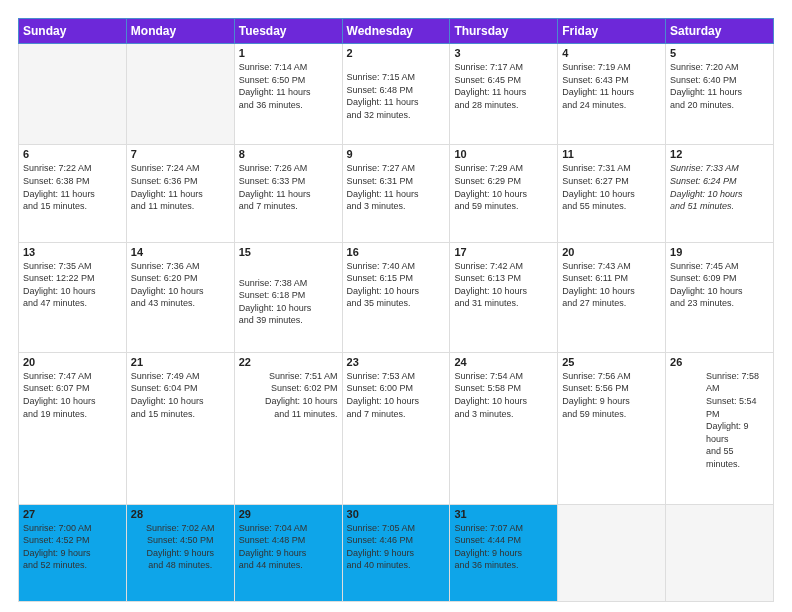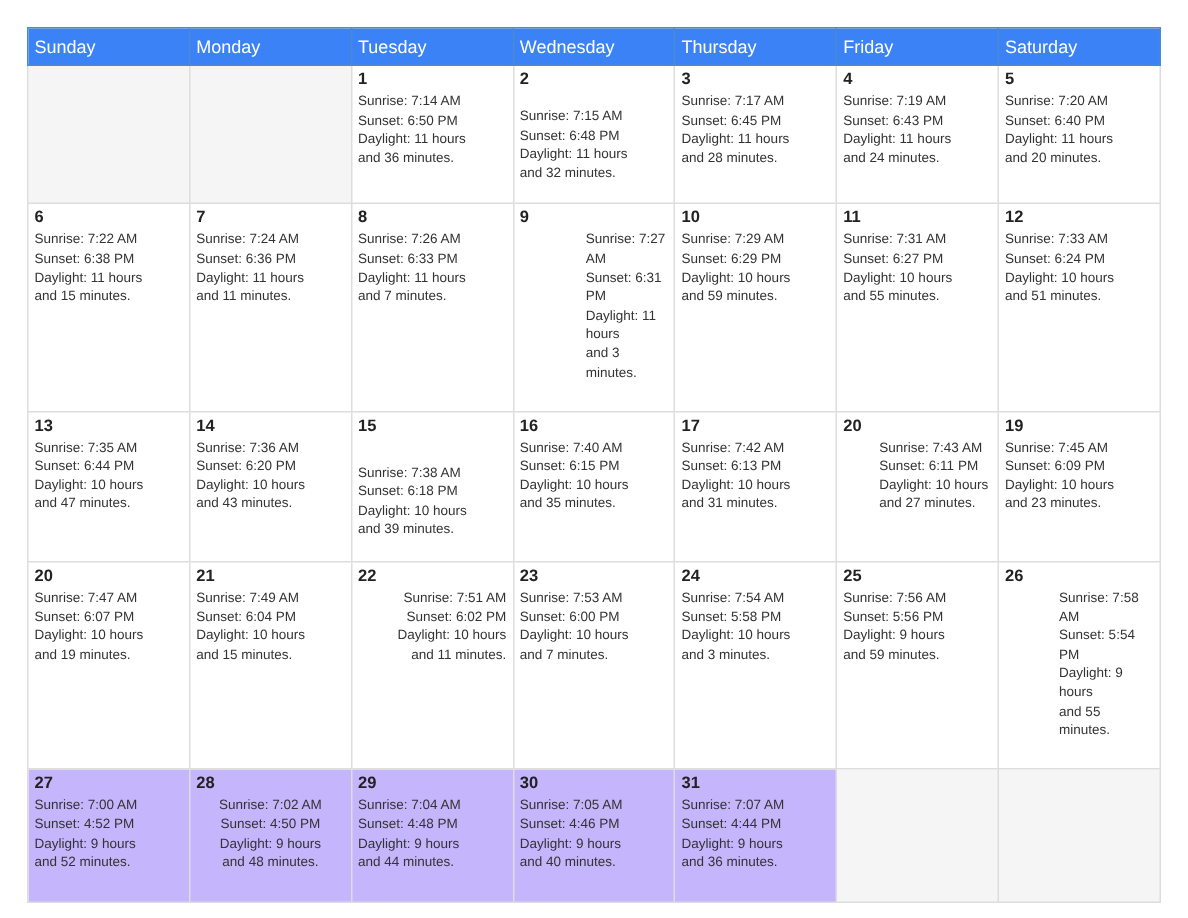--- a/index.html
+++ b/index.html
@@ -46,24 +46,24 @@
       color: #444;
     }
     .calendar {
       flex: 1;
       border: 1px solid #ccc;
       border-collapse: collapse;
       width: 100%;
       table-layout: fixed;
     }
     .calendar th {
-      background-color: #3b82f6;
+      background-color: #6d28d9;
       color: #fff;
       font-size: 12px;
-      font-weight: normal;
+      font-weight: bold;
       padding: 5px 4px;
       text-align: left;
       border: 1px solid #4a8acf;
     }
     .calendar td {
       border: 1px solid #ddd;
       vertical-align: top;
       padding: 3px 4px;
       font-size: 9.5px;
       color: #333;
@@ -79,21 +79,21 @@
       color: #222;
       display: block;
       margin-bottom: 2px;
     }
     .day-info {
       font-size: 9px;
       color: #333;
       line-height: 1.4;
     }
     .last-row td {
-      background: #c4b5fd;
+      background: #0ea5e9;
     }
   </style>
 </head>
 <body>
 
 <div class="page">
 
   <table class="calendar">
     <thead>
       <tr>
@@ -163,52 +163,52 @@
           </td>
           <td>
             <span class="day-num">8</span>
             <div class="day-info" style="white-space: pre-line;">Sunrise: 7:26 AM
 Sunset: 6:33 PM
 Daylight: 11 hours
 and 7 minutes.</div>
           </td>
           <td>
             <span class="day-num">9</span>
-            <div class="day-info" style="white-space: pre-line; margin-left: 44px;">Sunrise: 7:27 AM
+            <div class="day-info" style="white-space: pre-line;">Sunrise: 7:27 AM
 Sunset: 6:31 PM
 Daylight: 11 hours
 and 3 minutes.</div>
           </td>
           <td>
             <span class="day-num">10</span>
             <div class="day-info" style="white-space: pre-line;">Sunrise: 7:29 AM
 Sunset: 6:29 PM
 Daylight: 10 hours
 and 59 minutes.</div>
           </td>
           <td>
             <span class="day-num">11</span>
             <div class="day-info" style="white-space: pre-line;">Sunrise: 7:31 AM
 Sunset: 6:27 PM
 Daylight: 10 hours
 and 55 minutes.</div>
           </td>
           <td>
             <span class="day-num">12</span>
-            <div class="day-info" style="white-space: pre-line;">Sunrise: 7:33 AM
+            <div class="day-info" style="white-space: pre-line; font-style: italic;">Sunrise: 7:33 AM
 Sunset: 6:24 PM
 Daylight: 10 hours
 and 51 minutes.</div>
           </td>
         </tr>
         <tr>
           <td>
             <span class="day-num">13</span>
             <div class="day-info" style="white-space: pre-line;">Sunrise: 7:35 AM
-Sunset: 6:44 PM
+Sunset: 12:22 PM
 Daylight: 10 hours
 and 47 minutes.</div>
           </td>
           <td>
             <span class="day-num">14</span>
             <div class="day-info" style="white-space: pre-line;">Sunrise: 7:36 AM
 Sunset: 6:20 PM
 Daylight: 10 hours
 and 43 minutes.</div>
           </td>
@@ -228,21 +228,21 @@
           </td>
           <td>
             <span class="day-num">17</span>
             <div class="day-info" style="white-space: pre-line;">Sunrise: 7:42 AM
 Sunset: 6:13 PM
 Daylight: 10 hours
 and 31 minutes.</div>
           </td>
           <td>
             <span class="day-num">20</span>
-            <div class="day-info" style="white-space: pre-line; margin-left: 24px;">Sunrise: 7:43 AM
+            <div class="day-info" style="white-space: pre-line;">Sunrise: 7:43 AM
 Sunset: 6:11 PM
 Daylight: 10 hours
 and 27 minutes.</div>
           </td>
           <td>
             <span class="day-num">19</span>
             <div class="day-info" style="white-space: pre-line;">Sunrise: 7:45 AM
 Sunset: 6:09 PM
 Daylight: 10 hours
 and 23 minutes.</div>

